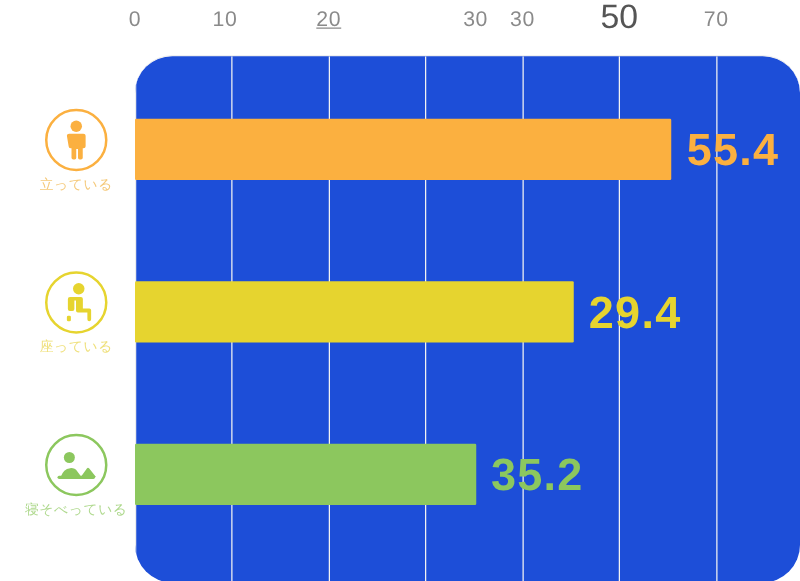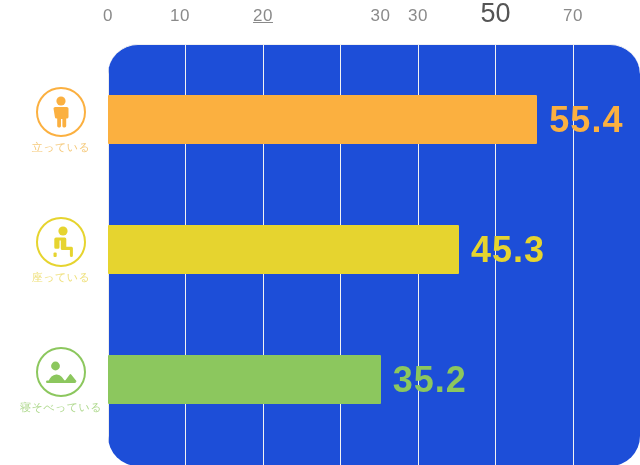--- a/index.html
+++ b/index.html
@@ -120,21 +120,21 @@
     <div class="gridline" style="left:232px;"></div>
     <div class="gridline" style="left:310px;"></div>
     <div class="gridline" style="left:387px;"></div>
     <div class="gridline" style="left:465px;"></div>
 
     <div class="bar" id="bar0" style="left: 0px; top: 50px; width: 429.35px; height: 49px; background: rgb(251, 176, 64);"></div>
     <div class="bar" id="bar1" style="left: 0px; top: 180px; width: 351.075px; height: 49px; background: rgb(230, 212, 47);"></div>
     <div class="bar" id="bar2" style="left: 0px; top: 310px; width: 272.8px; height: 49px; background: rgb(140, 199, 94);"></div>
 
     <span class="bar-value" id="val0" style="left: 441.35px; top: 54px; color: rgb(251, 176, 64);">55.4</span>
-    <span class="bar-value" id="val1" style="left: 363.075px; top: 184px; color: rgb(230, 212, 47);">45.3</span>
+    <span class="bar-value" id="val1" style="left: 363.075px; top: 184px; color: rgb(230, 212, 47);">29.4</span>
     <span class="bar-value" id="val2" style="left: 284.8px; top: 314px; color: rgb(140, 199, 94); text-align: right;">35.2</span>
   </div>
 
   <div class="cat" id="cat0" style="top:86px;">
     <svg class="cat-icon" viewBox="0 0 52 52">
       <circle cx="26" cy="26" r="24" fill="none" stroke="#FBB040" stroke-width="2"></circle>
       <circle cx="26" cy="15" r="4.6" fill="#FBB040"></circle>
       <path d="M18.5 22.5 q0 -1.5 1.8 -1.5 h11.4 q1.8 0 1.8 1.5 v8.5 q0 1.6 -1.7 1.6 h-0.6 v7.5 q0 1.4 -1.5 1.4 h-1.0 q-1.3 0 -1.3 -1.4 v-7.0 h-1.4 v7.0 q0 1.4 -1.3 1.4 h-1.0 q-1.5 0 -1.5 -1.4 v-7.5 h-0.6 q-1.7 0 -1.7 -1.6 z" fill="#FBB040"></path>
     </svg>
     <span class="cat-label" style="color:#F5C97A;">立っている</span>

